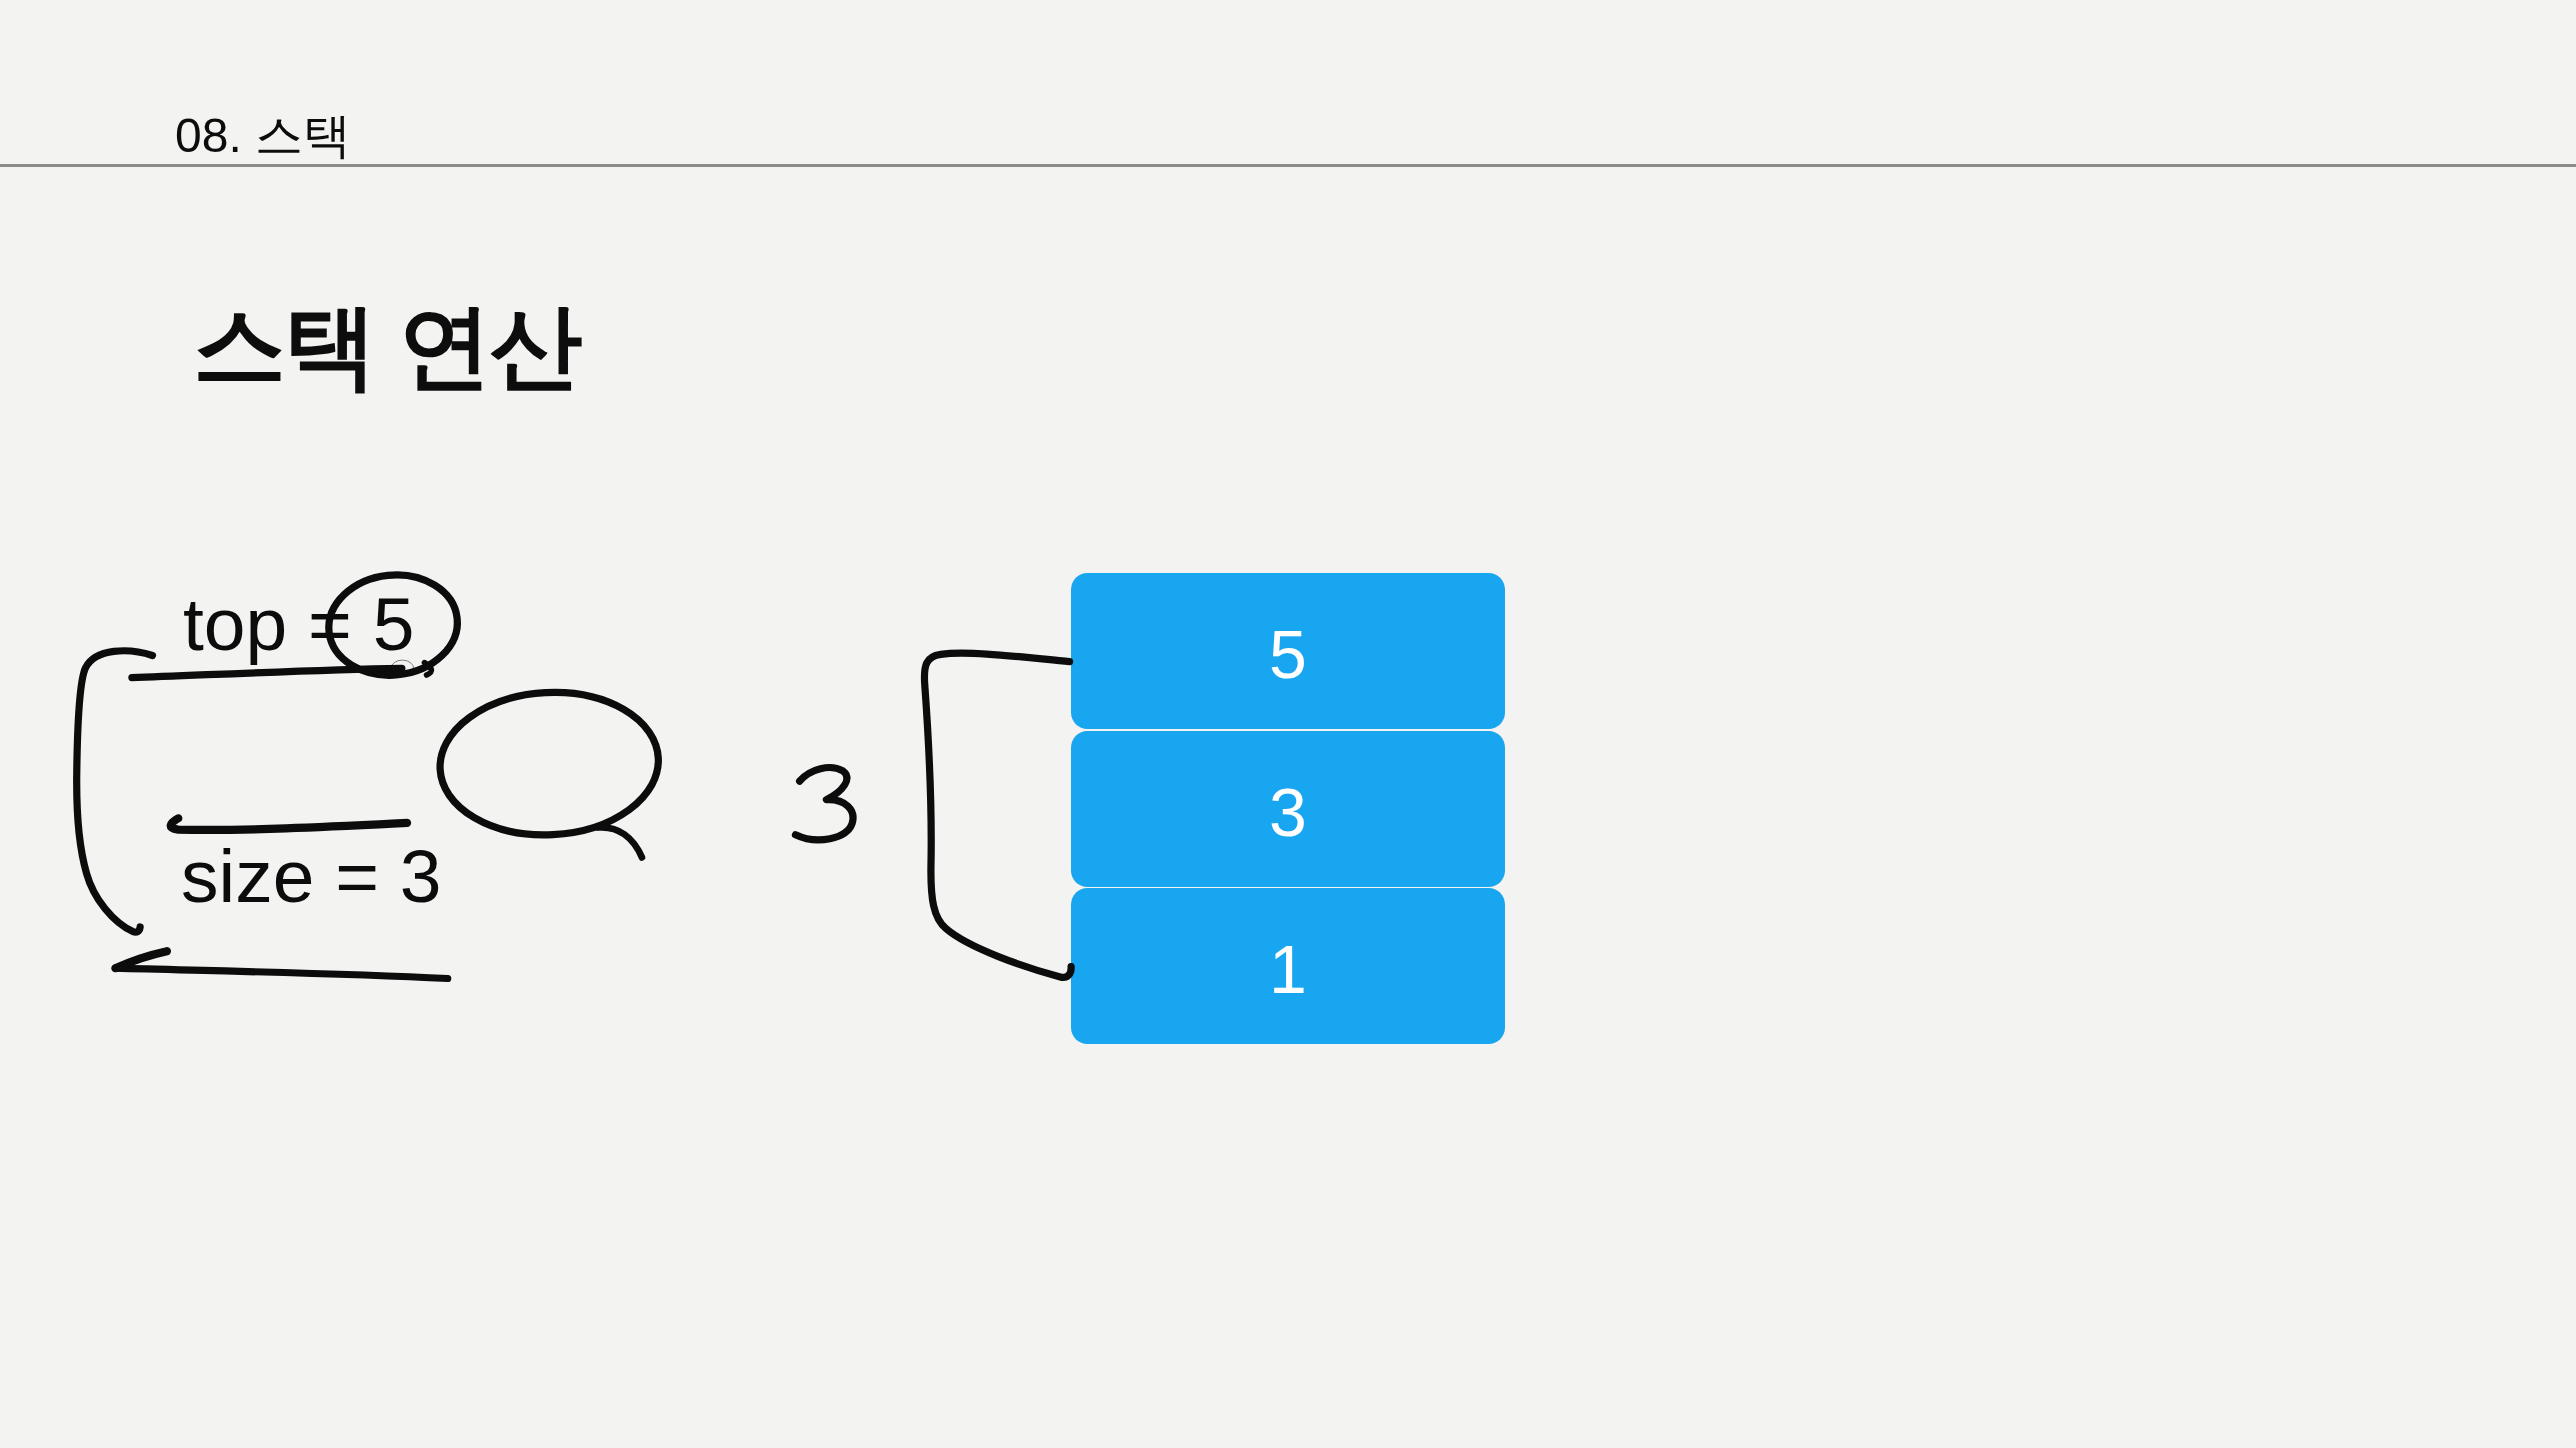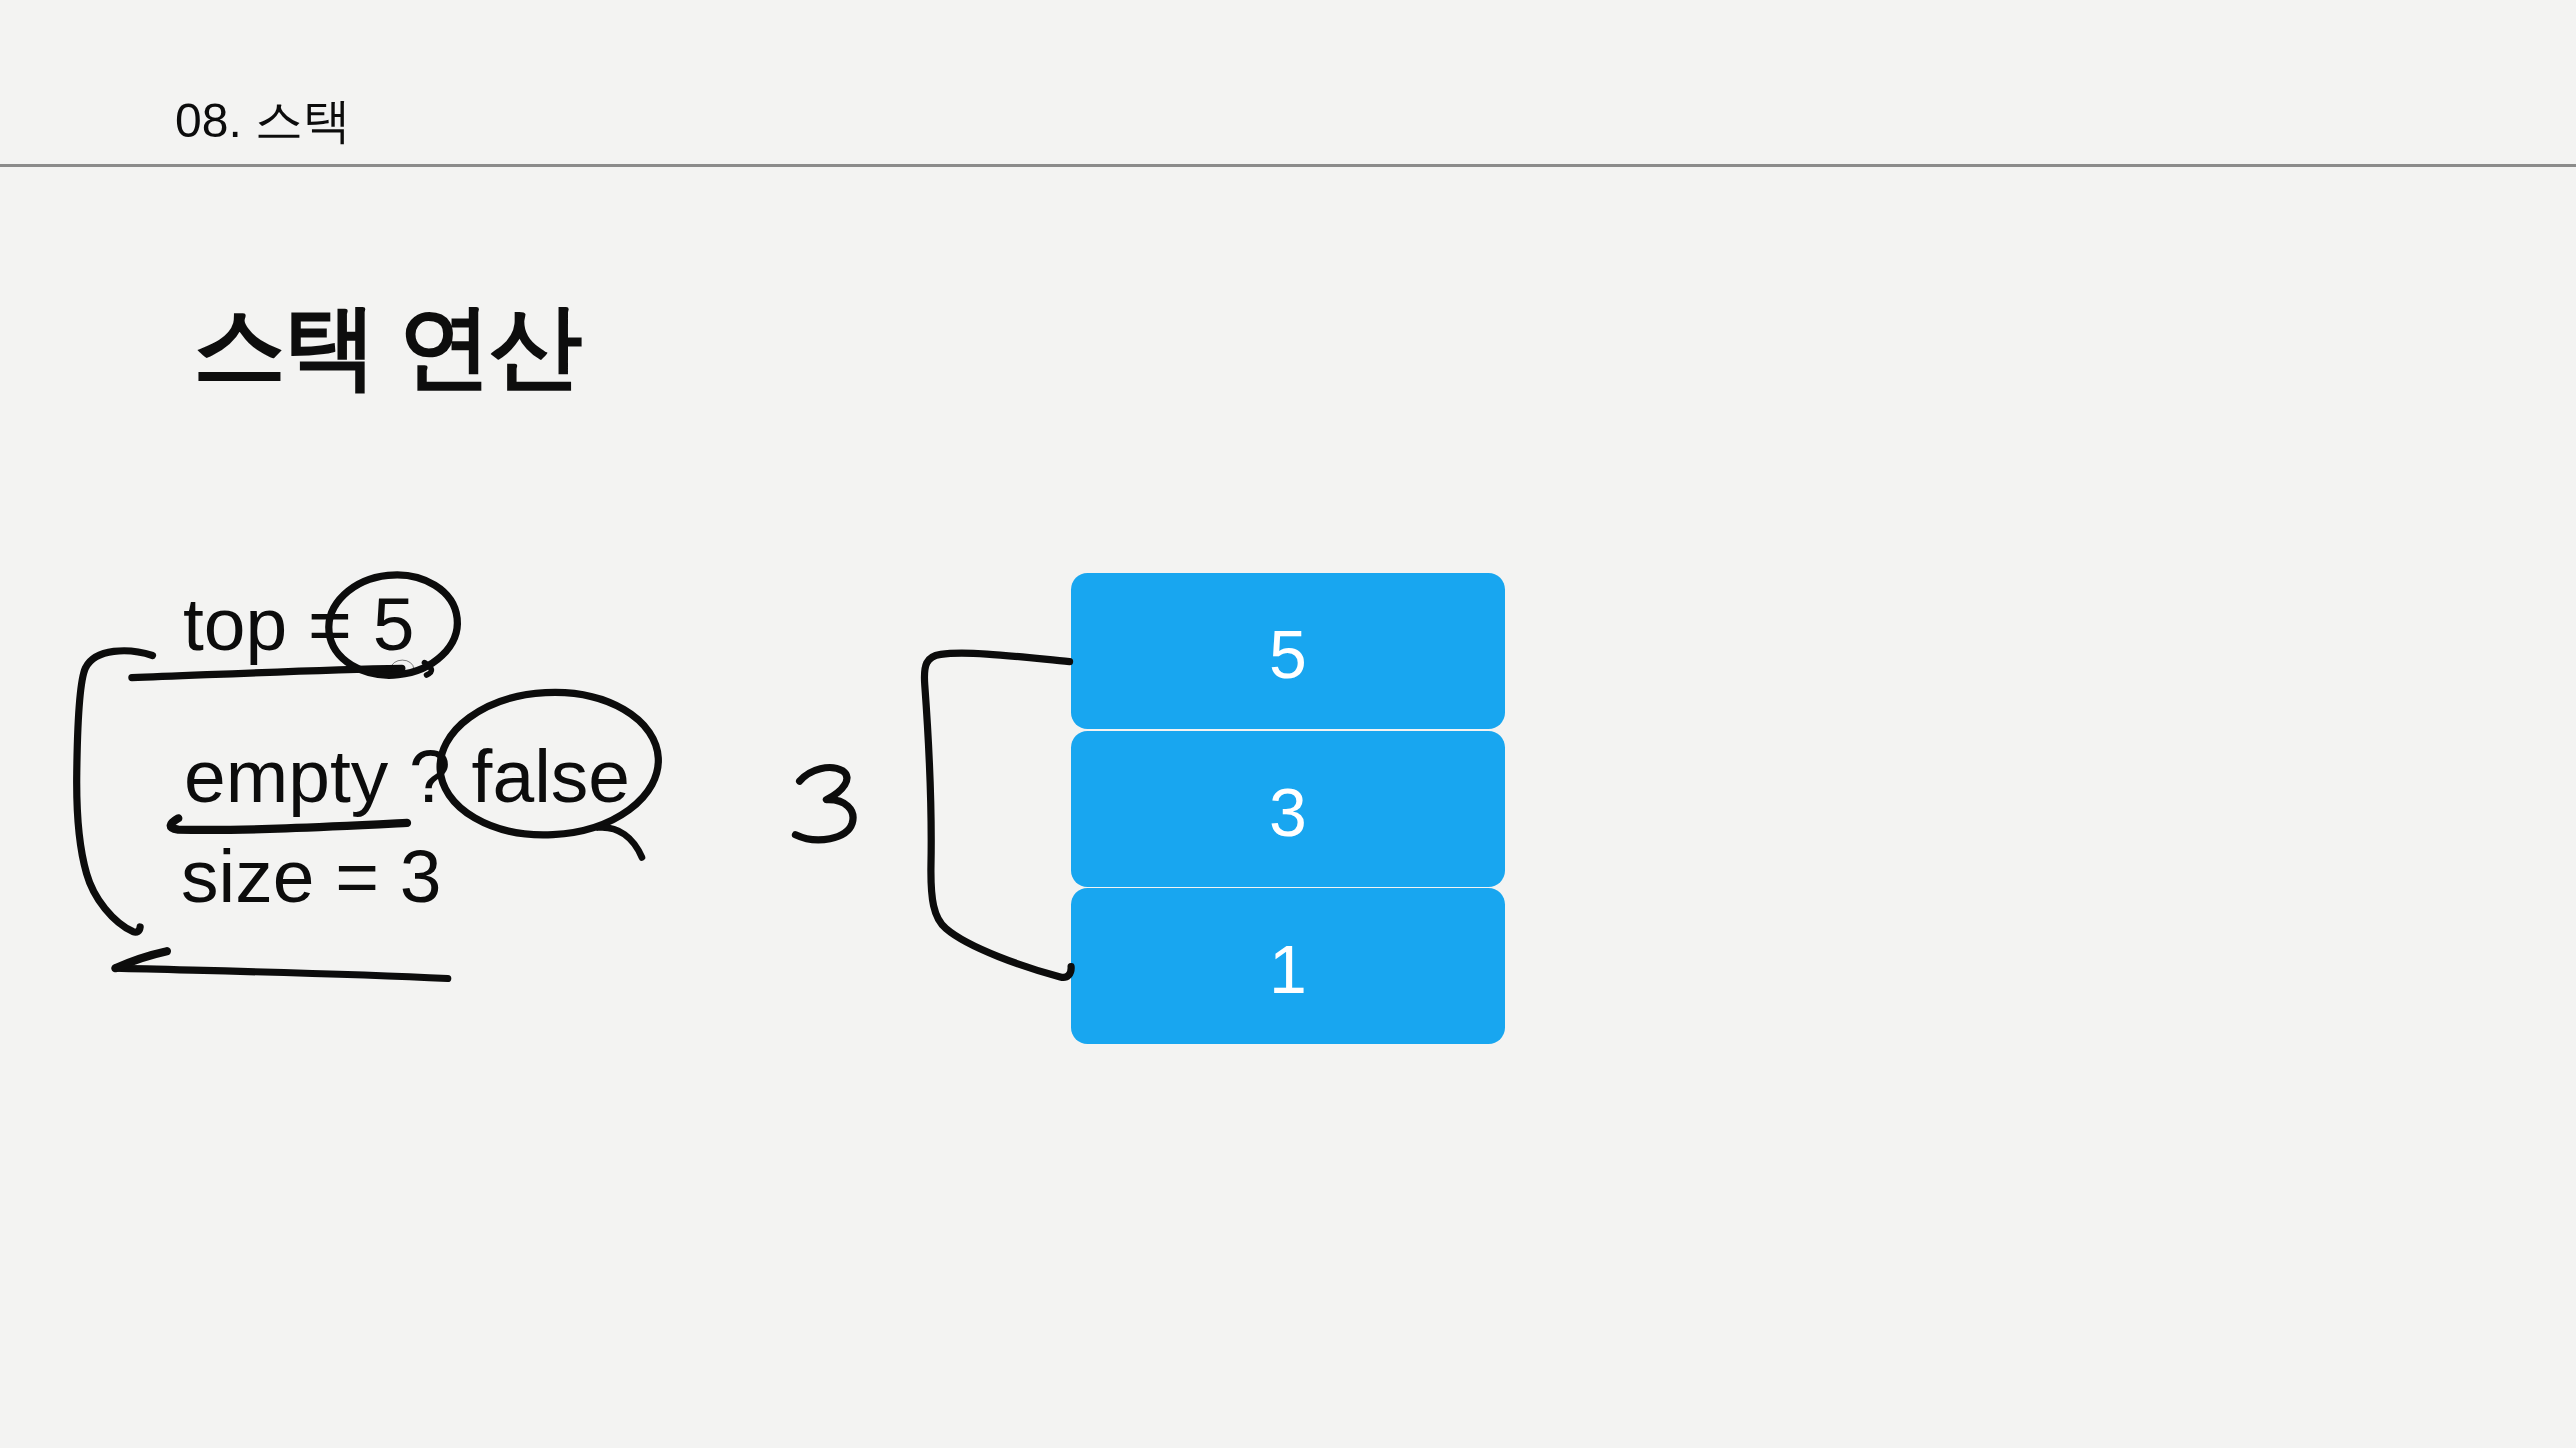--- a/index.html
+++ b/index.html
@@ -2,21 +2,21 @@
 <html style="font-size:8.2px"><head>
 <meta charset="utf-8">
 <style>
   :root { --bg:#f3f3f2; --ink:#0c0c0c; --accent:#18a6f0; --boxText:#ffffff; --divider:#8b8b8b; }
   * { margin:0; padding:0; box-sizing:border-box; }
   html,body { width:2576px; height:1449px; }
   body { background:var(--bg); font-family:"Liberation Sans", sans-serif; overflow:hidden; }
   .slide { position:relative; width:2576px; height:1449px; background:var(--bg); }
 
   .lesson-label {
-    position:absolute; left:175px; top:97px;
+    position:absolute; left:175px; top:112px;
     font-size:48px; line-height:1; color:var(--ink); white-space:nowrap;
   }
   .divider {
     position:absolute; left:0; top:164px; width:2576px; height:3.1px;
     background:var(--divider);
   }
   .slide-title {
     position:absolute; left:193px; top:300px;
     font-size:93px; line-height:1; font-weight:800; letter-spacing:-2.1px;
     color:#0d0d0d; white-space:nowrap;
@@ -50,21 +50,20 @@
 <body style="--bg: #f3f3f2; --ink: #0c0c0c; --accent: #18a6f0; --boxText: #ffffff; --divider: #8b8b8b;">
 
 <div class="slide">
 
   <div class="lesson-label">08. 스택</div>
   <div class="divider"></div>
 
   <h1 class="slide-title">스택 연산</h1>
 
   <div class="annot annot-top">top = 5</div>
-  <div class="annot annot-empty">empty ? false</div>
   <div class="annot annot-size">size = 3</div>
 
   <div class="stack">
     <div class="stack-box">
       <span class="val">5</span>
     </div>
     <div class="stack-box">
       <span class="val">3</span>
     </div>
     <div class="stack-box">

